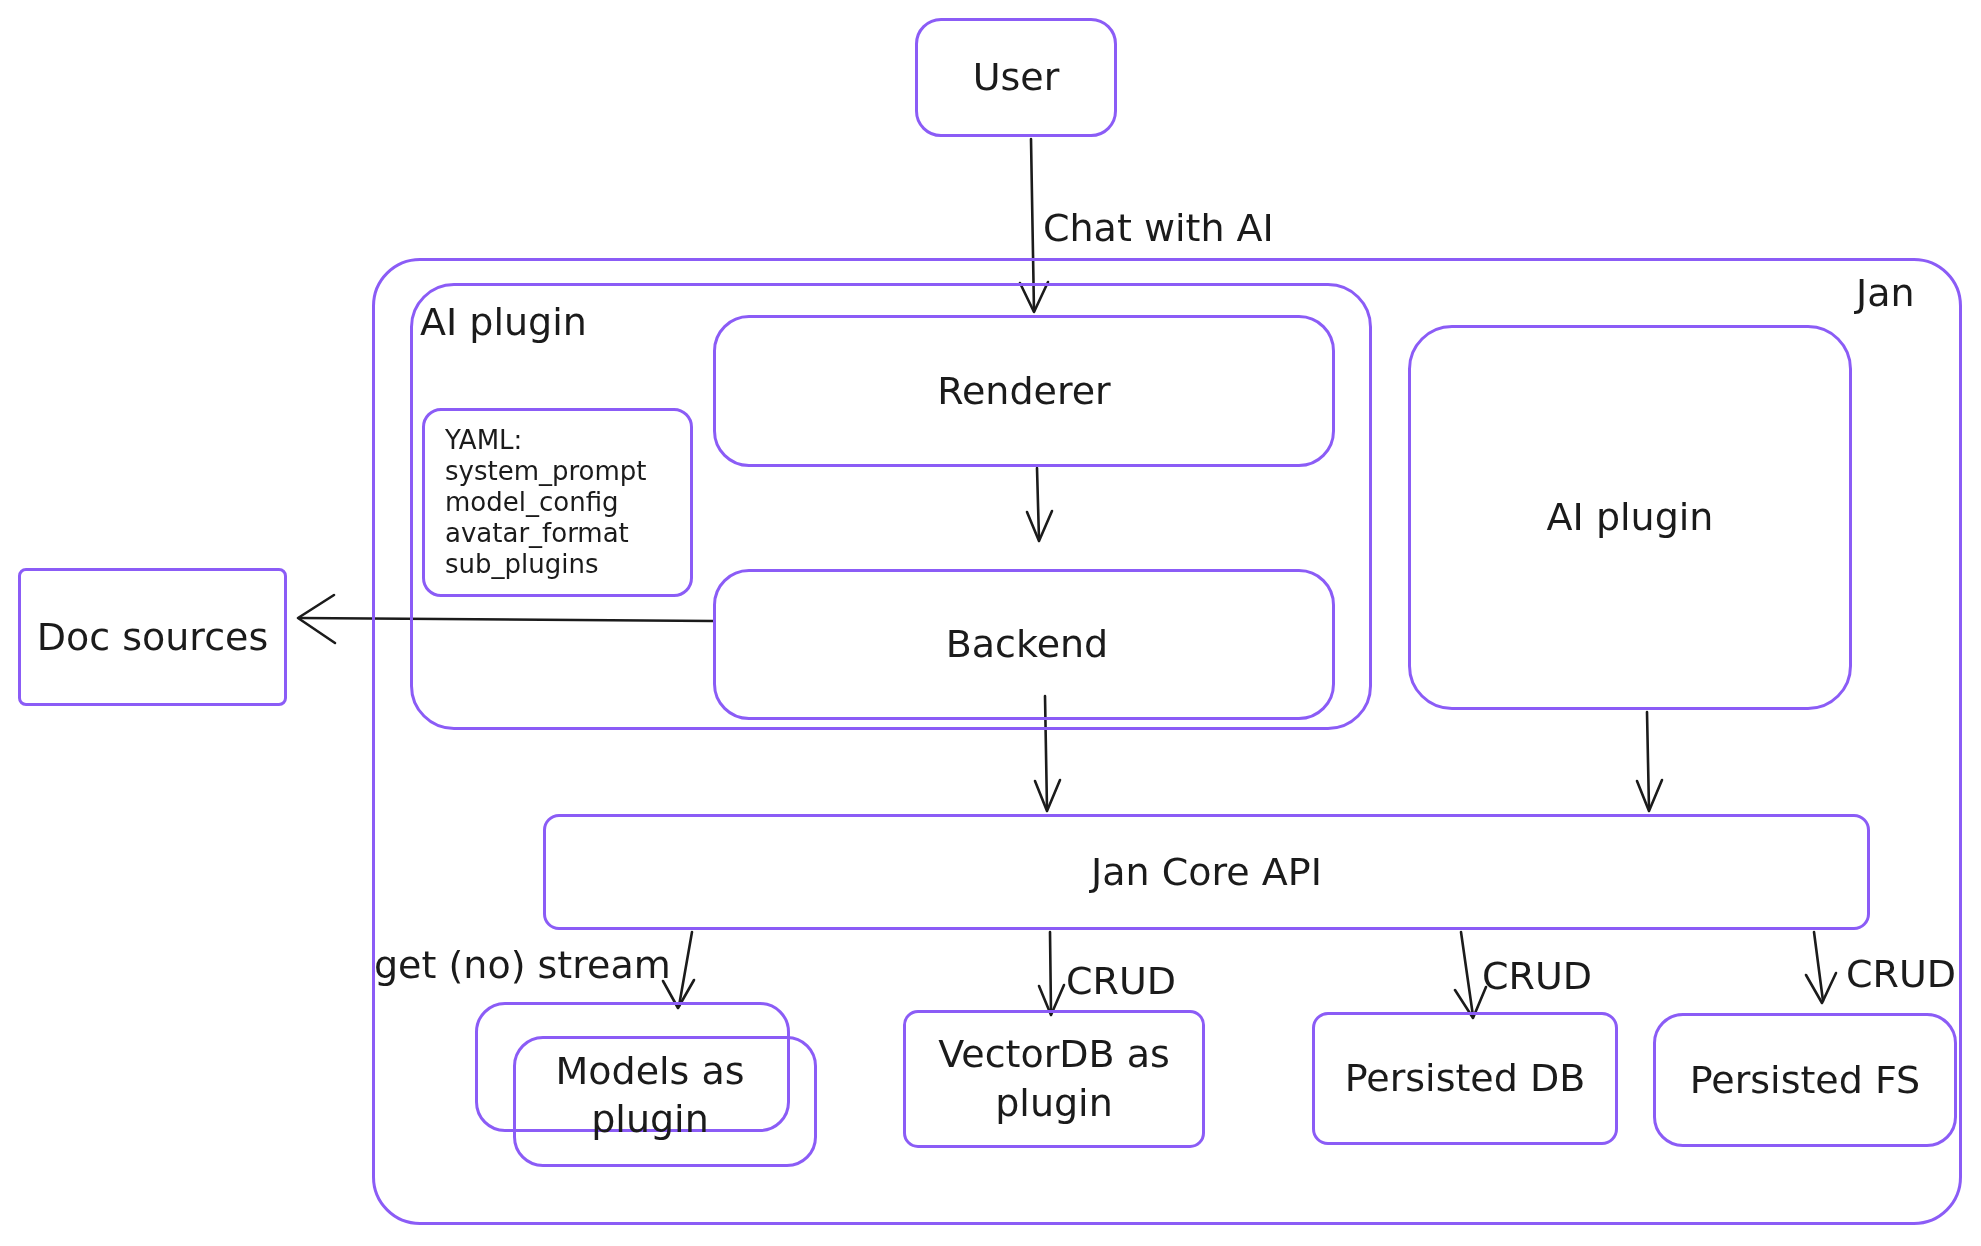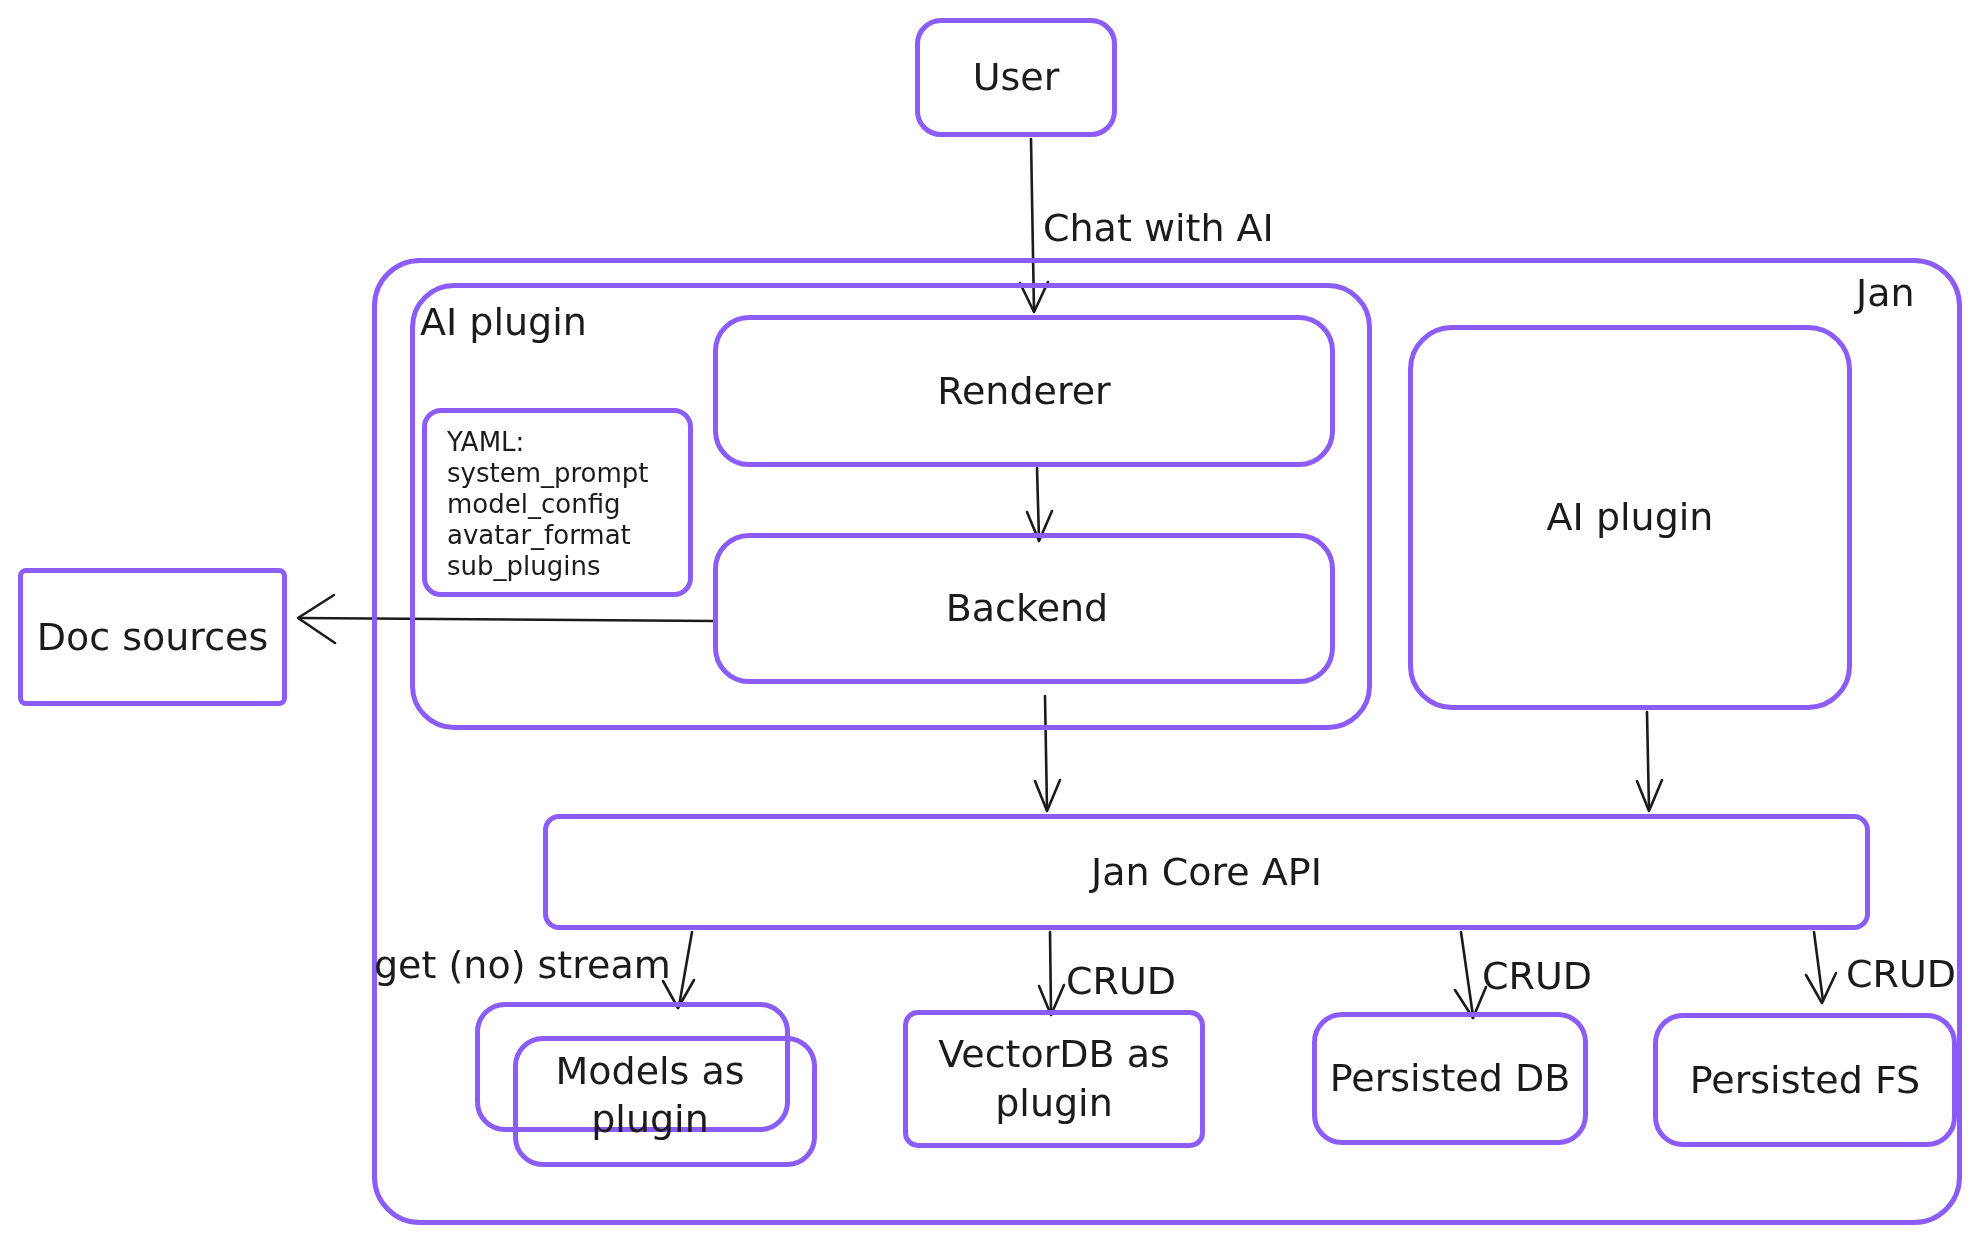--- a/index.html
+++ b/index.html
@@ -16,21 +16,21 @@
   .edges-layer { position: absolute; left: 0; top: 0; width: 1981px; height: 1246px; }
   .edges-layer path {
     stroke: #1b1b1b;
     stroke-width: 2.6;
     fill: none;
     stroke-linecap: round;
     stroke-linejoin: round;
   }
   .box {
     position: absolute;
-    border: 5px solid #8b5cf6;
+    border: 3px solid #8b5cf6;
     background: transparent;
   }
   .node {
     display: flex;
     align-items: center;
     justify-content: center;
     text-align: center;
     font-size: 38px;
     line-height: 1.28;
   }
@@ -109,21 +109,21 @@
   </div>
 
   <div class="box note" style="left:422px; top:408px; width:271px; height:189px; border-radius:19px;">
     <div>YAML:</div>
     <div>system_prompt</div>
     <div>model_config</div>
     <div>avatar_format</div>
     <div>sub_plugins</div>
   </div>
 
-  <div class="box node" style="left:713px; top:533px; width:622px; height:151px; border-radius:36px;padding-left:6px;">
+  <div class="box node" style="left:713px; top:569px; width:622px; height:151px; border-radius:36px;padding-left:6px;">
     <span>Backend</span>
   </div>
 
   <div class="box node" style="left:1408px; top:325px; width:444px; height:385px; border-radius:44px;">
     <span>AI plugin</span>
   </div>
 
   <div class="box node" style="left:18px; top:568px; width:269px; height:138px; border-radius:8px;">
     <span>Doc sources</span>
   </div>
@@ -138,21 +138,21 @@
   <div class="floating-label" style="left:1846px; top:951px;">CRUD</div>
 
   <div class="box" style="left:475px; top:1002px; width:315px; height:130px; border-radius:30px;"></div>
   <div class="box" style="left:513px; top:1036px; width:304px; height:131px; border-radius:30px;"></div>
   <div class="floating-label wrap-label" style="left:500px; top:1048px; width:300px;">Models as plugin</div>
 
   <div class="box node" style="left:903px; top:1010px; width:302px; height:138px; border-radius:15px;">
     <span class="wrap-label" style="display:inline-block; max-width:260px;">VectorDB as plugin</span>
   </div>
 
-  <div class="box node" style="left:1312px; top:1012px; width:276px; height:133px; border-radius:30px;">
+  <div class="box node" style="left:1312px; top:1012px; width:306px; height:133px; border-radius:16px;">
     <span>Persisted DB</span>
   </div>
 
   <div class="box node" style="left:1653px; top:1013px; width:304px; height:134px; border-radius:30px;">
     <span>Persisted FS</span>
   </div>
 
 </div>
 
 </body></html>

